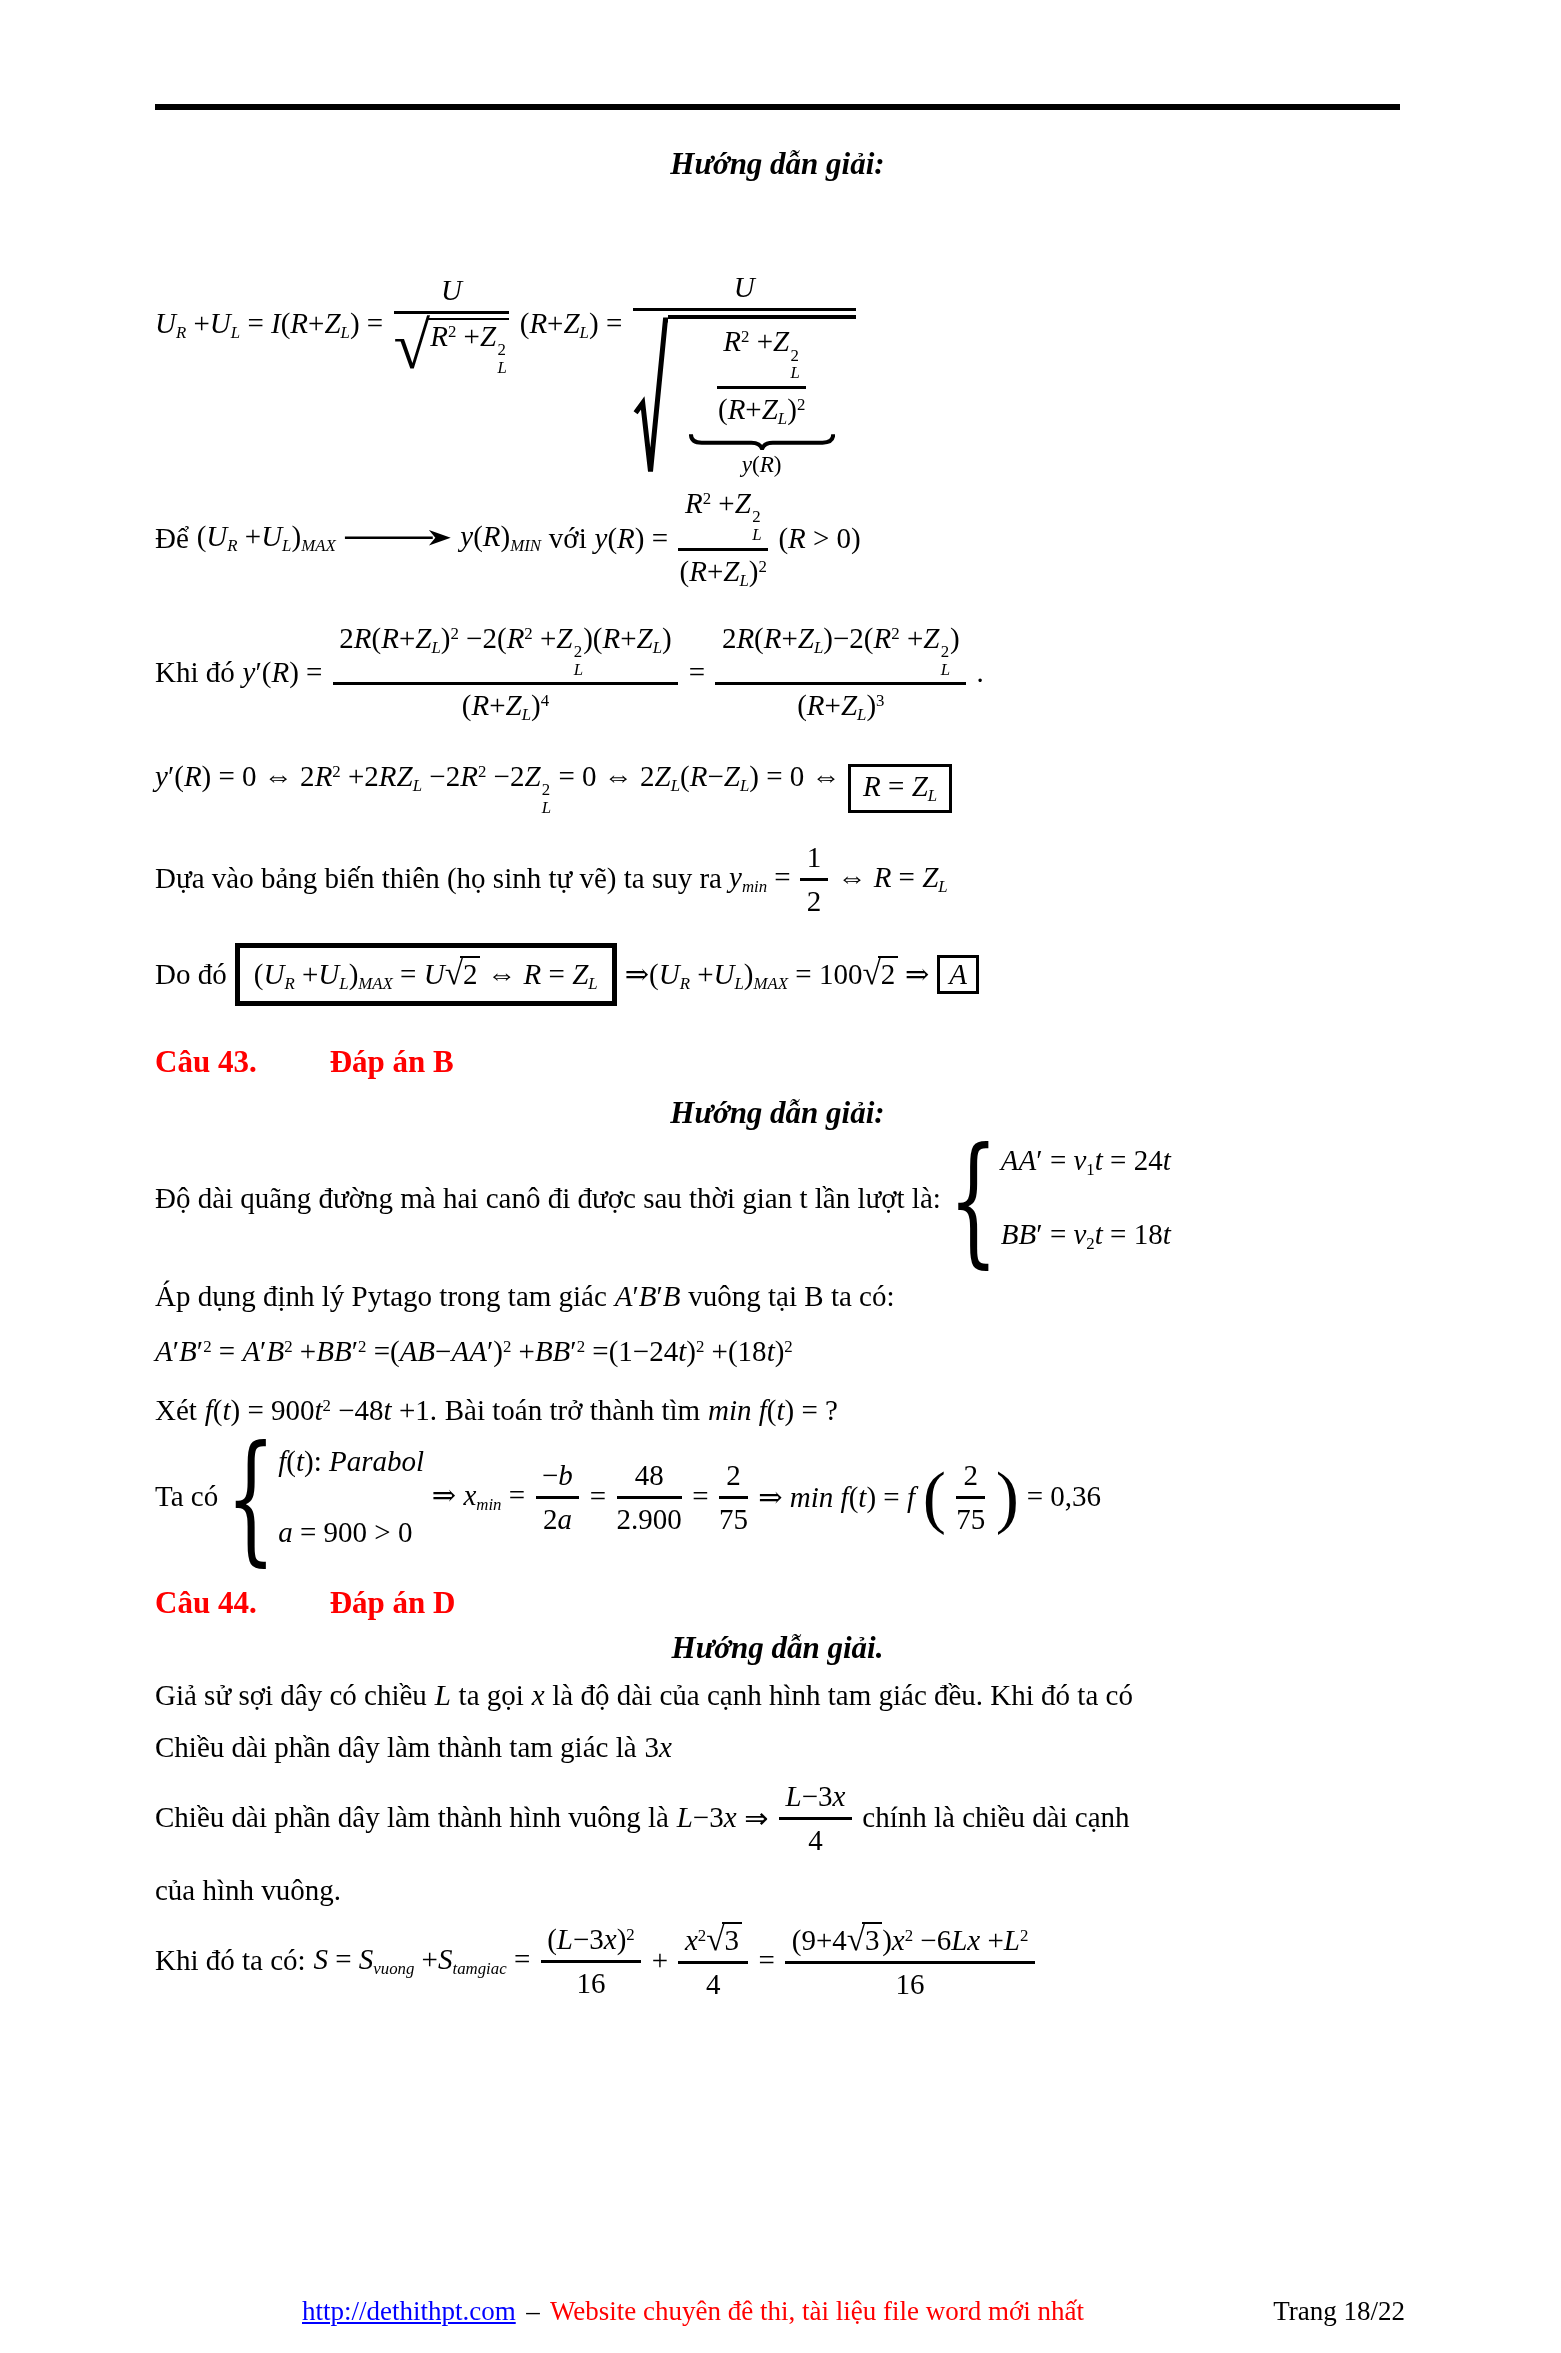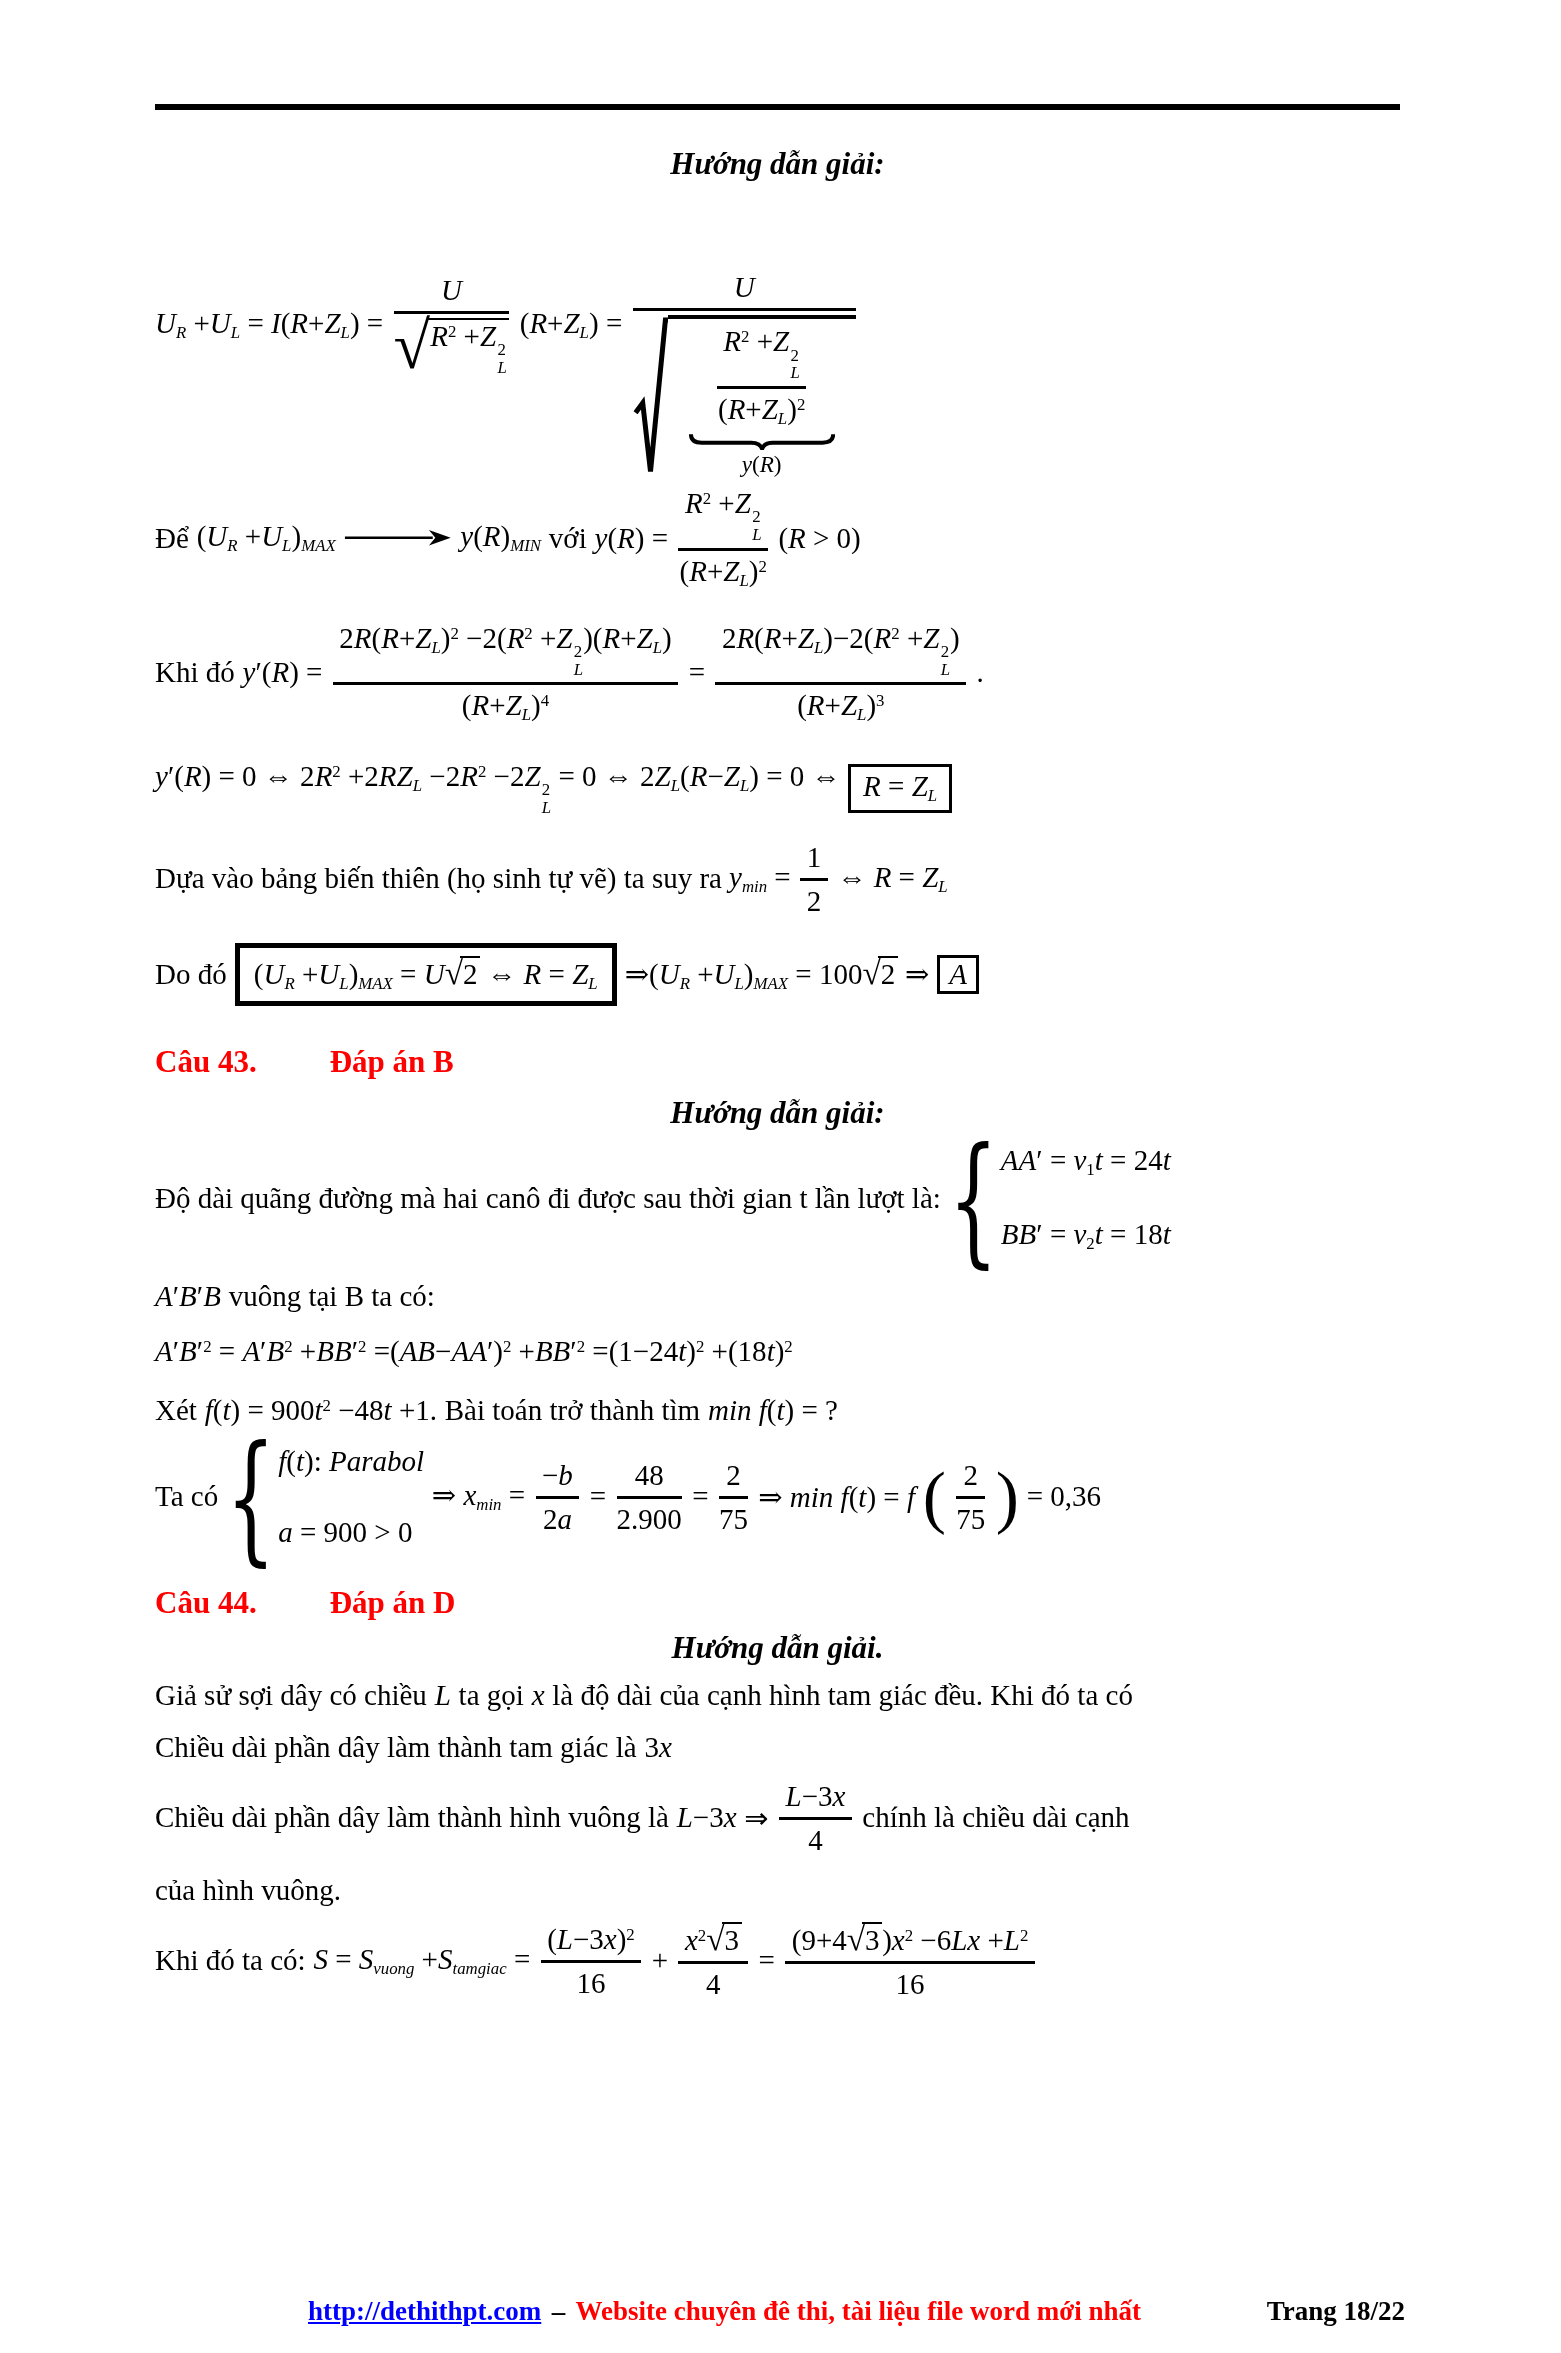--- a/index.html
+++ b/index.html
@@ -39,22 +39,22 @@
   .box{border:3.3px solid var(--ink);padding:3.9px 11.7px;display:inline-flex;align-items:center;}
   .box.thick{border-width:5.2px;padding:7.8px 14.3px;}
   .ansbox{border:3.3px solid var(--ink);padding:0 9px;display:inline-flex;align-items:center;}
   .cases{display:inline-flex;align-items:center;}
   .cbrace{display:inline-block;font-size:78px;line-height:1;transform:scaleY(1.8);
           transform-origin:center;font-family:"DejaVu Serif","Liberation Serif",serif;}
   .clines{display:flex;flex-direction:column;row-gap:38px;margin-left:2.6px;text-align:left;}
   .bigp{font-size:2.4em;line-height:0;vertical-align:middle;font-weight:400;}
   .longarrow{width:109px;height:19.5px;flex:none;}
   .arrowsym{font-family:"DejaVu Sans","Liberation Serif",sans-serif;}
-  .footer{position:absolute;left:14px;right:0;bottom:27px;display:flex;align-items:flex-end;
-          padding:0 130px 0 294px;font-size:27px;font-weight:bold;}
+  .footer{position:absolute;left:8px;right:0;bottom:27px;display:flex;align-items:flex-end;
+          padding:0 130px 0 294px;font-size:27px;font-weight:normal;}
   .flink{color:var(--blue);text-decoration:underline;cursor:pointer;}
   .fdash{margin:0 10.4px;}
   .fred{color:var(--red);}
   .fpage{margin-left:auto;color:var(--ink);}
 </style>
 </head>
 <body>
 
 <div class="page">
   <div class="content">
@@ -194,20 +194,21 @@
       <span class="cases">
         <span class="cbrace">{</span>
         <span class="clines">
           <span class="math"><i>AA</i>′&nbsp;=&nbsp;<i>v</i><sub>1</sub><i>t</i>&nbsp;=&nbsp;24<i>t</i></span>
           <span class="math"><i>BB</i>′&nbsp;=&nbsp;<i>v</i><sub>2</sub><i>t</i>&nbsp;=&nbsp;18<i>t</i></span>
         </span>
       </span>
     </div>
 
     <div class="trow" style="margin-top:26px;">
+      <span class="t">Áp dụng định lý Pytago trong tam giác</span>
       <span class="math"><i>A</i>′<i>B</i>′<i>B</i></span>
       <span class="t">vuông tại B ta có:</span>
     </div>
 
     <div class="mrow" style="margin-top:22px;align-items:flex-end;">
       <span class="math"><i>A</i>′<i>B</i>′<sup>2</sup>&nbsp;=&nbsp;<i>A</i>′<i>B</i><sup>2</sup>&nbsp;+<i>BB</i>′<sup>2</sup>&nbsp;=(<i>AB</i>−<i>AA</i>′)<sup>2</sup>&nbsp;+<i>BB</i>′<sup>2</sup>&nbsp;=(1−24<i>t</i>)<sup>2</sup>&nbsp;+(18<i>t</i>)<sup>2</sup></span>
     </div>
 
     <div class="mrow" style="margin-top:26px;">
       <span class="t">Xét</span>

